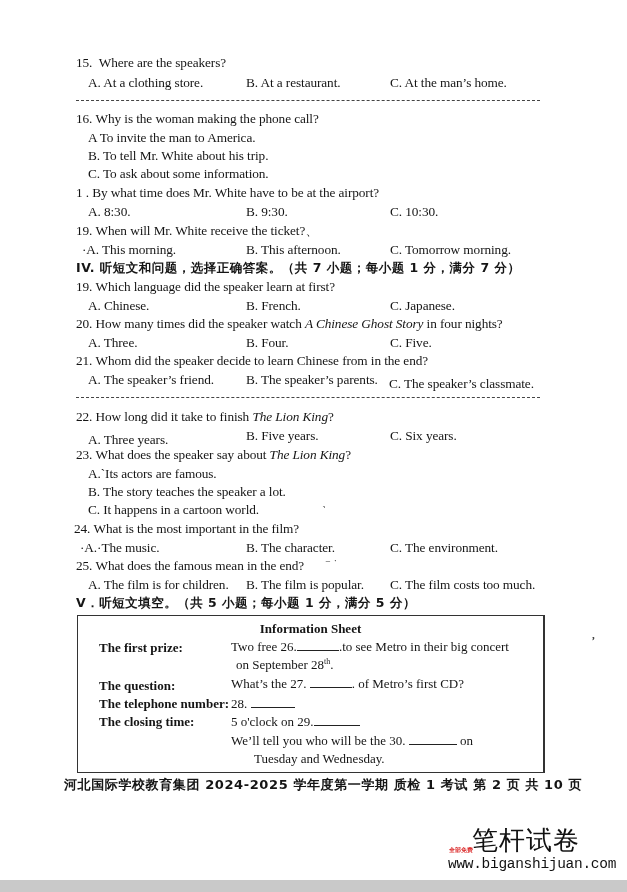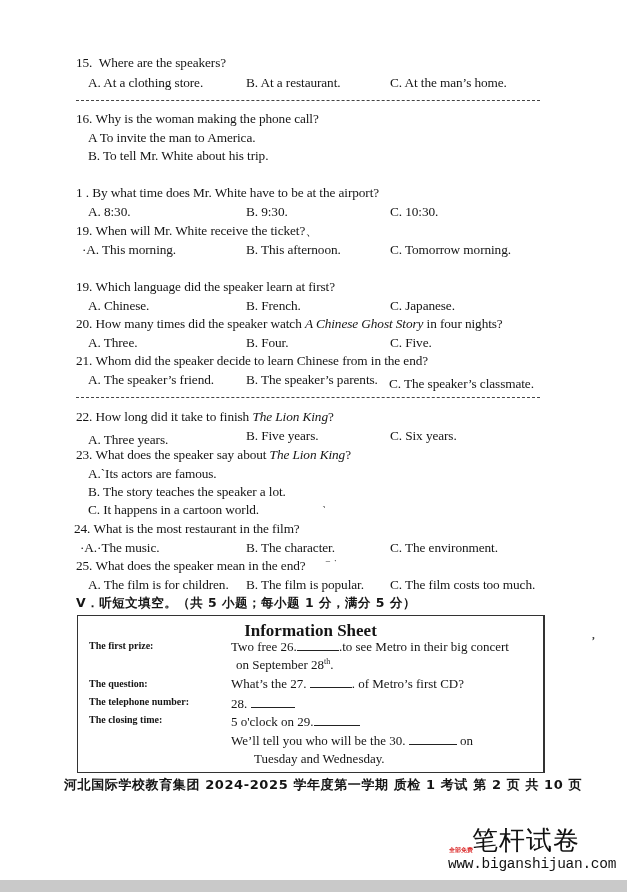--- a/index.html
+++ b/index.html
@@ -9,22 +9,22 @@
     .bottom-bar { position: absolute; left: 0; top: 880px; width: 627px; height: 12px; background: #c9c9c9; }
     .line { position: absolute; font-size: 13.3px; line-height: 16px; white-space: nowrap; letter-spacing: -0.1px; }
     .q { left: 76px; }
     .opt-a { left: 88px; }
     .opt-b { left: 246px; }
     .opt-c { left: 390px; }
     .section { left: 76px; font-family: "DejaVu Sans", sans-serif; font-size: 12.5px; font-weight: bold; letter-spacing: 0.5px; }
     .dash { position: absolute; left: 76px; width: 464px; height: 0; border-top: 1.5px dashed #444; }
     i { font-style: italic; }
     .sheet { position: absolute; left: 77px; top: 615px; width: 468px; height: 158px; border: 1.5px solid #333; border-right-width: 2px; }
-    .sheet-title { position: absolute; left: 0; width: 100%; top: 5px; text-align: center; font-weight: bold; font-size: 17px; }
-    .sheet .lbl { position: absolute; left: 11px; font-weight: bold; font-size: 10px; white-space: nowrap; }
+    .sheet-title { position: absolute; left: 0; width: 100%; top: 5px; text-align: center; font-weight: bold; font-size: 13px; }
+    .sheet .lbl { position: absolute; left: 21px; font-weight: bold; font-size: 13px; white-space: nowrap; }
     .sheet .val { position: absolute; left: 153px; font-size: 13px; white-space: nowrap; }
     .blank { display: inline-block; border-bottom: 1px solid #222; height: 11px; vertical-align: baseline; }
     sup { font-size: 8px; }
     .footer { position: absolute; left: 64px; top: 776px; font-family: "DejaVu Sans", sans-serif; font-size: 13px; font-weight: bold; letter-spacing: 0.6px; white-space: nowrap; text-align: center; }
     .wm-title { position: absolute; left: 472px; top: 823px; font-family: "DejaVu Sans", sans-serif; font-size: 26px; color: #111; letter-spacing: 1px; }
     .wm-tag { position: absolute; left: 449px; top: 846px; font-family: "DejaVu Sans", sans-serif; font-size: 6px; color: #d33; font-weight: bold; }
     .wm-url { position: absolute; left: 448px; top: 856px; font-family: "Liberation Mono", "DejaVu Sans Mono", monospace; font-size: 14.5px; color: #111; letter-spacing: -0.3px; }
     .stray { position: absolute; font-size: 11px; color: #333; }
   </style>
 </head>
@@ -38,35 +38,37 @@
   <div class="line opt-a" style="top:75px;">A. At a clothing store.</div>
   <div class="line opt-b" style="top:75px;">B. At a restaurant.</div>
   <div class="line opt-c" style="top:75px;">C. At the man’s home.</div>
   <div class="dash" style="top:100px;"></div>
 
   <div class="line q" style="top:111px;">
     <span>16.</span>&nbsp;<span>Why is the woman making the phone call?</span>
   </div>
   <div class="line opt-a" style="top:130px;">A  To invite the man to America.</div>
   <div class="line opt-a" style="top:148px;">B. To tell Mr. White about his trip.</div>
+  <div class="line opt-a" style="top:166px;">C.  To ask about some information.</div>
 
   <div class="line q" style="top:185px;">
     <span>1 .</span>&nbsp;<span>By what time does Mr. White have to be at the airport?</span>
   </div>
   <div class="line opt-a" style="top:204px;">A.  8:30.</div>
   <div class="line opt-b" style="top:204px;">B. 9:30.</div>
   <div class="line opt-c" style="top:204px;">C. 10:30.</div>
 
   <div class="line q" style="top:223px;">
     <span>19.</span>&nbsp;<span>When will Mr. White receive the ticket?、</span>
   </div>
   <div class="line" style="left:82px; top:242px;">·A.  This morning.</div>
   <div class="line opt-b" style="top:242px;">B. This afternoon.</div>
   <div class="line opt-c" style="top:242px;">C. Tomorrow morning.</div>
 
+  <div class="line section" style="top:260px;">IV. 听短文和问题，选择正确答案。（共 7 小题；每小题 1 分，满分 7 分）</div>
 
   <div class="line q" style="top:279px;">
     <span>19.</span>&nbsp;<span>Which language did the speaker learn at first?</span>
   </div>
   <div class="line opt-a" style="top:298px;">A. Chinese.</div>
   <div class="line opt-b" style="top:298px;">B. French.</div>
   <div class="line opt-c" style="top:298px;">C. Japanese.</div>
 
   <div class="line q" style="top:316px;">
     <span>20.</span>&nbsp;<span>How many times did the speaker watch </span><i>A Chinese Ghost Story</i><span> in four nights?</span>
@@ -92,28 +94,28 @@
 
   <div class="line q" style="top:447px;">
     <span>23.</span>&nbsp;<span>What does the speaker say about </span><i>The Lion King</i><span>?</span>
   </div>
   <div class="line opt-a" style="top:466px;">A.`Its actors are famous.</div>
   <div class="line opt-a" style="top:484px;">B. The story teaches the speaker a lot.</div>
   <div class="line opt-a" style="top:502px;">C. It happens in a cartoon world.</div>
   <div class="stray" style="left:322px; top:503px;">˺</div>
 
   <div class="line" style="left:74px; top:521px;">
-    <span>24.</span>&nbsp;<span>What is the most restaurant in the film?</span>
+    <span>24.</span>&nbsp;<span>What is the most important in the film?</span>
   </div>
   <div class="line" style="left:80px; top:540px;">·A.·The music.</div>
   <div class="line opt-b" style="top:540px;">B. The character.</div>
   <div class="line opt-c" style="top:540px;">C. The environment.</div>
 
   <div class="line q" style="top:558px;">
-    <span>25.</span>&nbsp;<span>What does the speaker mean in the end?</span>
+    <span>25.</span>&nbsp;<span>What does the famous mean in the end?</span>
   </div>
   <div class="stray" style="left:325px; top:557px;">⁻ ˙</div>
   <div class="line opt-a" style="top:577px;">A. The film is for children.</div>
   <div class="line" style="left:246px; top:577px;text-align:right;">B. The film is popular.</div>
   <div class="line opt-c" style="top:577px;">C. The film costs too much.</div>
 
   <div class="line section" style="top:595px;">V．听短文填空。（共 5 小题；每小题 1 分，满分 5 分）</div>
 
   <div class="sheet">
     <div class="sheet-title">Information Sheet</div>

